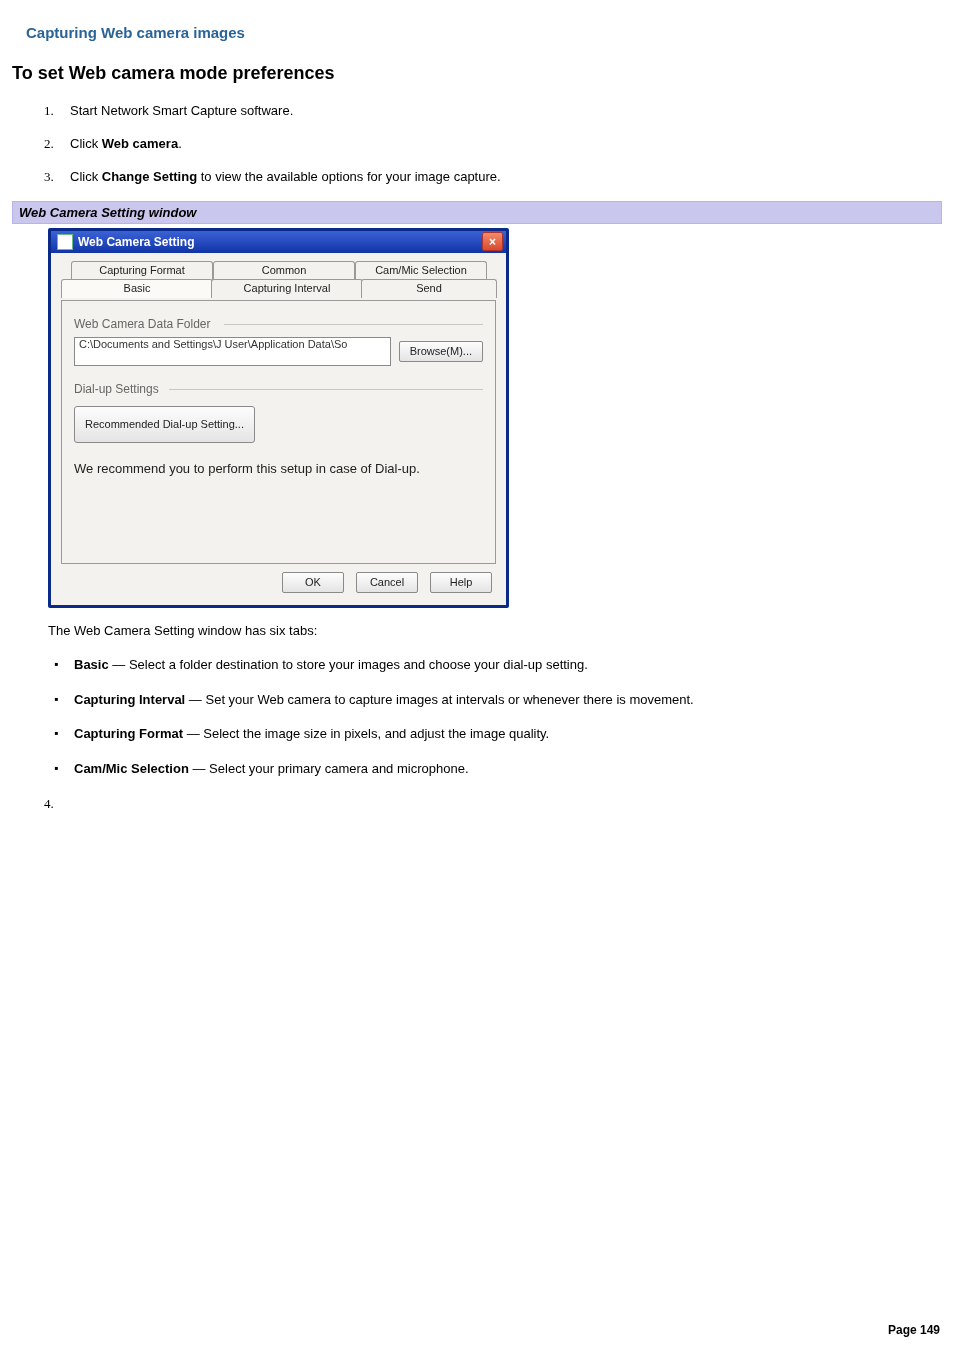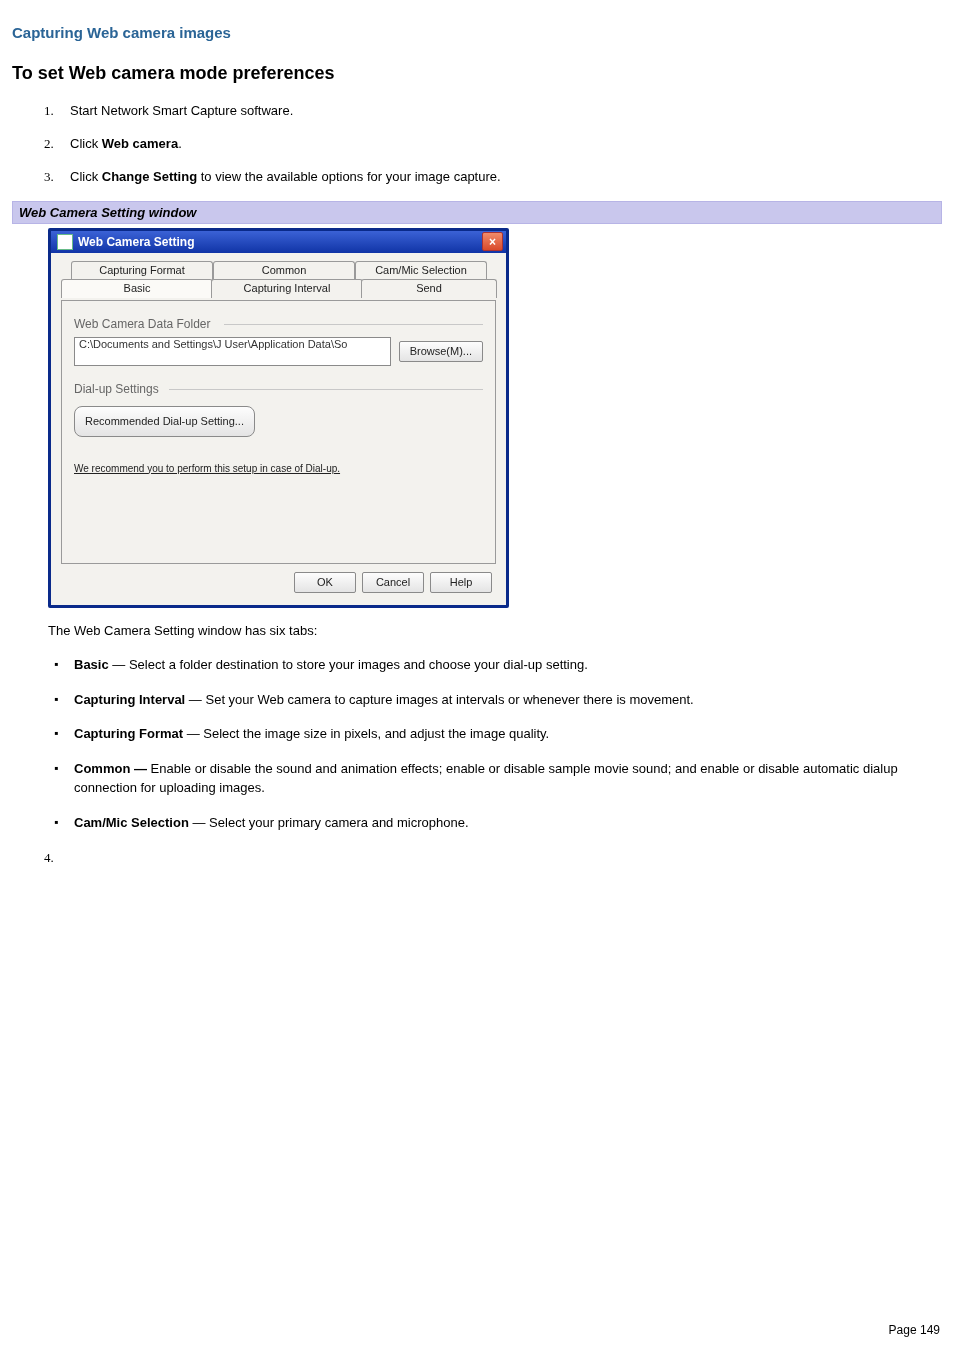--- a/index.html
+++ b/index.html
@@ -1,17 +1,17 @@
 <!DOCTYPE html>
 <html><head>
 <meta charset="utf-8">
 <style>
   html,body{margin:0;padding:0;background:#fff;color:#000;}
   body{font-family:Verdana,Geneva,sans-serif;font-size:13px;width:954px;min-height:1351px;position:relative;box-sizing:border-box;padding:24px 12px 40px 12px;}
-  h1.page-title{color:#2a6496;font-size:15px;font-weight:bold;margin:0 0 22px 0;}
+  h1.page-title{color:#2a6496;font-size:15px;font-weight:bold;margin:0 0 22px 14px;}
   .sub-heading{font-weight:bold;font-size:18px;margin:0 0 18px 0;}
   ol.steps{list-style:none;margin:0;padding:0 0 0 36px;}
   ol.steps>li{position:relative;margin:0 0 14px 0;padding-left:22px;line-height:1.45;}
   ol.steps>li>.num{position:absolute;left:-4px;top:0;font-family:Georgia,'Times New Roman',serif;font-size:13px;}
   .caption-bar{background:#c9c7ed;border:1px solid #b7b4e6;padding:3px 6px;font-style:italic;font-weight:bold;margin:6px 0 0 0;font-size:13px;}
   .dialog-wrap{margin:4px 0 14px 36px;}
   .dialog{width:455px;border:3px solid #0a2a8a;border-radius:2px;background:#eee;box-shadow:0 0 0 1px #000 inset;font-family:Tahoma,Verdana,sans-serif;font-size:11px;}
   .titlebar{display:flex;align-items:center;background:linear-gradient(#3b62d6,#1034a6);color:#fff;height:22px;padding:0 3px 0 6px;font-weight:bold;font-size:12px;}
   .titlebar .icon{width:14px;height:14px;margin-right:5px;background:#fff;border:1px solid #6b8;display:inline-block;}
   .titlebar .spacer{flex:1;}
@@ -22,30 +22,30 @@
   .tab.backrow{top:0;}
   .tab.frontrow{top:18px;z-index:2;}
   .tab.active{background:#fbfaf7;}
   .tab-panel{border:1px solid #9a9a9a;background:#f3f2ee;margin-top:-1px;padding:12px 12px 10px 12px;height:240px;position:relative;z-index:1;}
   .group-label{color:#666;font-size:12px;margin:4px 0 6px 0;position:relative;}
   .group-label:after{content:"";position:absolute;top:50%;height:1px;background:#c8c8c8;left:150px;right:0;}
   .group-label.dial:after{left:95px;}
   .path-row{display:flex;align-items:center;gap:8px;margin:6px 0 16px 0;}
   .path-input{flex:1;height:29px;border:1px solid #8a8a8a;background:#fff;padding:0 4px;font-size:11px;color:#333;box-sizing:border-box;overflow:hidden;white-space:nowrap;}
   .win-btn{height:21px;border:1px solid #8a8a8a;background:linear-gradient(#fdfdfd,#e4e4e4);font-size:11px;padding:0 10px;border-radius:2px;color:#222;}
-  .dial-btn{height:31px;border:1px solid #8a8a8a;background:linear-gradient(#fdfdfd,#e4e4e4);font-size:11px;padding:0 10px;border-radius:8px;color:#222;margin:4px 0 6px 0;}
-  .note{font-size:10px;color:#222;margin-top:20px;text-decoration:underline;}
-  .dlg-buttons{display:flex;justify-content:flex-end;gap:6px;padding:8px 4px 2px 4px;}
+  .dial-btn{height:37px;border:1px solid #8a8a8a;background:linear-gradient(#fdfdfd,#e4e4e4);font-size:11px;padding:0 10px;border-radius:3px;color:#222;margin:4px 0 6px 0;}
+  .note{font-size:13px;color:#222;margin-top:12px;}
+  .dlg-buttons{display:flex;justify-content:flex-end;gap:12px;padding:8px 4px 2px 4px;}
   .dlg-buttons .win-btn{min-width:62px;text-align:center;}
   .para{margin:6px 0 16px 36px;line-height:1.4;}
   ul.tabs-list{list-style:none;margin:0 0 0 36px;padding:0;}
   ul.tabs-list>li{position:relative;padding:0 0 0 26px;margin:0 0 16px 0;line-height:1.45;}
   ul.tabs-list>li:before{content:"\25AA";position:absolute;left:6px;top:0;font-size:12px;}
   a.link{color:#1a5db3;text-decoration:underline;}
-  .page-num{position:absolute;right:14px;bottom:14px;font-weight:normal;font-size:12px;}
+  .page-num{position:absolute;right:14px;bottom:14px;font-weight:bold;font-size:12px;}
 </style>
 </head>
 <body>
 
 <h1 class="page-title">Capturing Web camera images</h1>
 
 <p class="sub-heading">To set Web camera mode preferences</p>
 
 <ol class="steps">
   <li><span class="num">1.</span><span>Start Network Smart Capture software.</span></li>
@@ -90,21 +90,20 @@
     </div>
   </div>
 </div>
 
 <p class="para">The Web Camera Setting window has six tabs:</p>
 
 <ul class="tabs-list">
   <li><b>Basic</b><span> — </span><span>Select a folder destination to store your images and choose your dial-up setting.</span></li>
   <li><b>Capturing Interval</b><span> — </span><span>Set your Web camera to capture images at intervals or whenever there is movement.</span></li>
   <li><b>Capturing Format</b><span> — </span><span>Select the image size in pixels, and adjust the image quality.</span></li>
-  <li><b>Common —</b><span> </span><span>Enable or disable the sound and animation effects; enable or disable sample movie sound; and enable or disable automatic dialup connection for uploading images.</span></li>
   <li><b>Cam/Mic Selection</b><span> — </span><span>Select your primary camera and microphone.</span></li>
 </ul>
 
 <ol class="steps" start="4" style="margin-top:4px;">
   <li><span class="num">4.</span></li>
 </ol>
 
 <div class="page-num">Page 149</div>
 
 </body></html>

